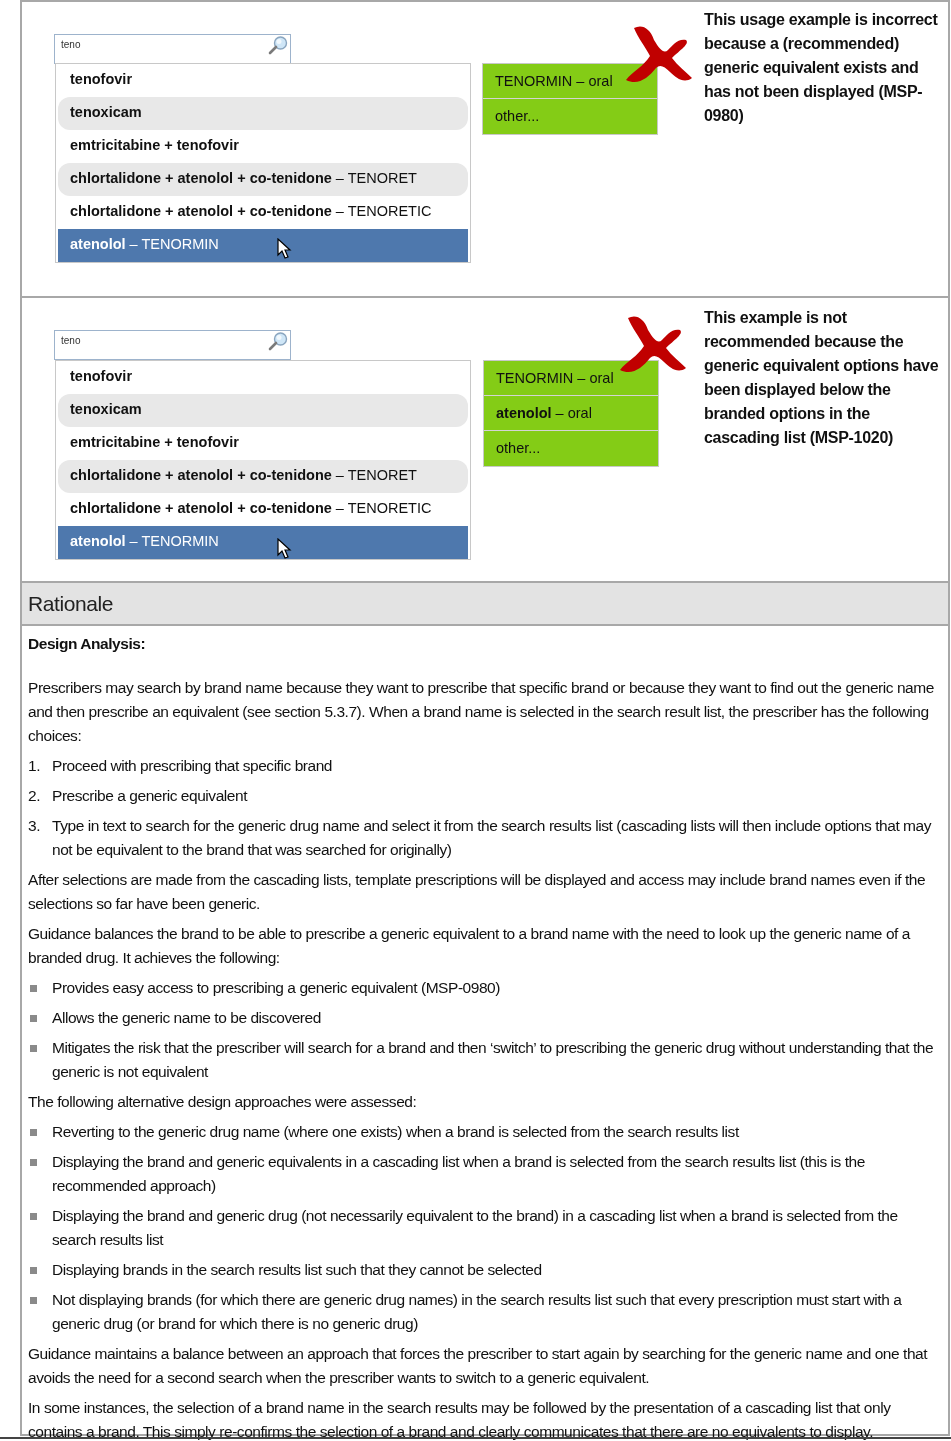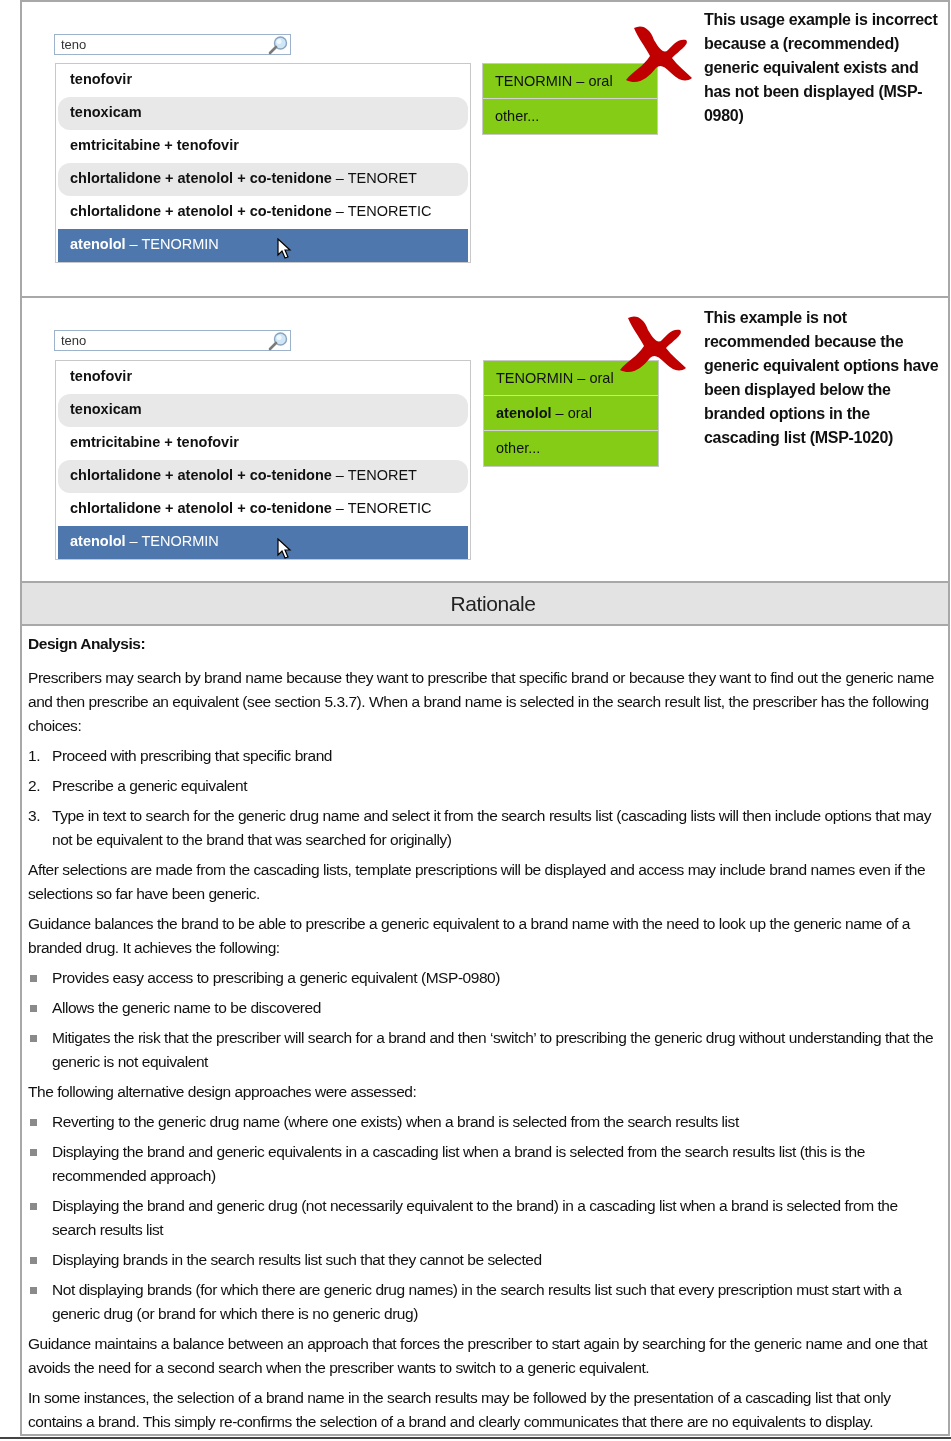--- a/index.html
+++ b/index.html
@@ -13,23 +13,23 @@
   .bottom-rule { position: absolute; left: 0; top: 1437px; width: 951px; height: 2px; background: #444; }
 
   .example {
     position: absolute; left: 0; width: 926px; background: #fff;
     border-top: 2px solid #a8a8a8;
   }
   .example.ex1 { top: 0; height: 297px; }
   .example.ex2 { top: 296px; height: 286px; }
 
   .search-box {
-    position: absolute; height: 21px; width: 237px;
+    position: absolute; height: 30px; width: 237px;
     border: 1px solid #9db3cc; background: #fff;
-    font-size: 13px; color: #333; padding-left: 6px; line-height: 19px;
+    font-size: 10px; color: #333; padding-left: 6px; line-height: 19px;
   }
   .search-box .mag {
     position: absolute; right: 1px; top: 0px; width: 22px; height: 20px;
   }
   .results {
     position: absolute; width: 416px; border: 1px solid #c8c8c8; background: #fff;
     padding: 0 2px;
   }
   .results .row {
     height: 33px; line-height: 31px; font-size: 14.5px; padding-left: 12px; white-space: nowrap;
@@ -54,32 +54,31 @@
   .note {
     position: absolute; left: 682px; width: 244px;
     font-size: 16px; line-height: 24px; color: #111;
     letter-spacing: -0.3px;
     font-weight: bold;
   }
 
   .rationale-head {
     position: absolute; left: 0; top: 581px; width: 926px; height: 45px;
     background: #e3e3e3; border-top: 2px solid #a8a8a8; border-bottom: 2px solid #a8a8a8;
-    font-size: 21px; padding-left: 16px; line-height: 41px; color: #222;
+    font-size: 21px; padding-left: 6px; line-height: 41px; color: #222;
     letter-spacing: -0.4px;
-    text-align: center;
   }
 
   .rationale-body {
     position: absolute; left: 0; top: 626px; width: 926px; height: 810px;
     padding: 6px 4px 0 6px; font-size: 15.5px; line-height: 24px; color: #111;
     letter-spacing: -0.45px;
     border-bottom: 2px solid #a8a8a8;
   }
-  .rationale-body .h { font-weight: bold; margin-bottom: 10px; }
+  .rationale-body .h { font-weight: bold; margin-bottom: 20px; }
   .rationale-body p { margin-bottom: 6px; }
   .rationale-body .li { position: relative; padding-left: 24px; margin-bottom: 6px; }
   .rationale-body .li .num { position: absolute; left: 0; top: 0; }
   .rationale-body .li .sq {
     position: absolute; left: 2px; top: 9px; width: 7px; height: 7px; background: #8a8a8a;
   }
 </style>
 </head>
 <body>
 

